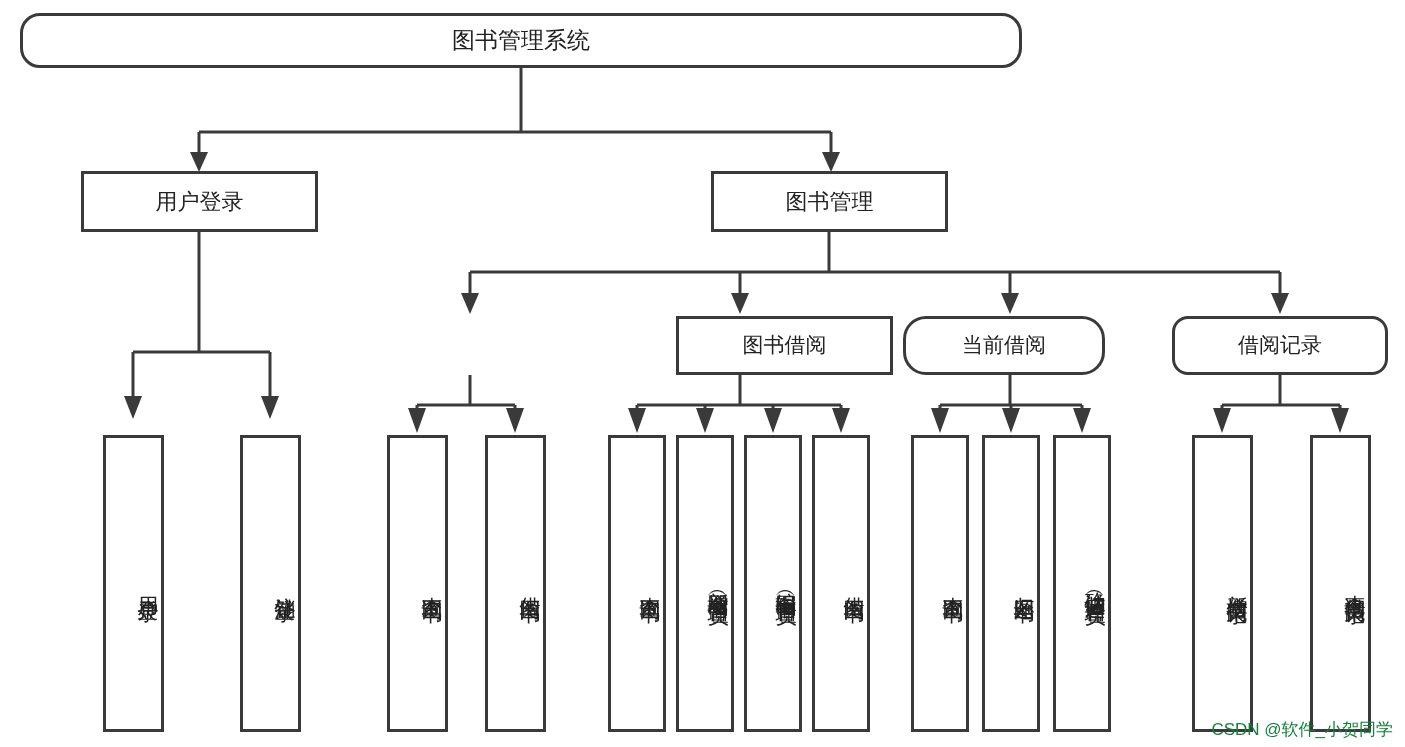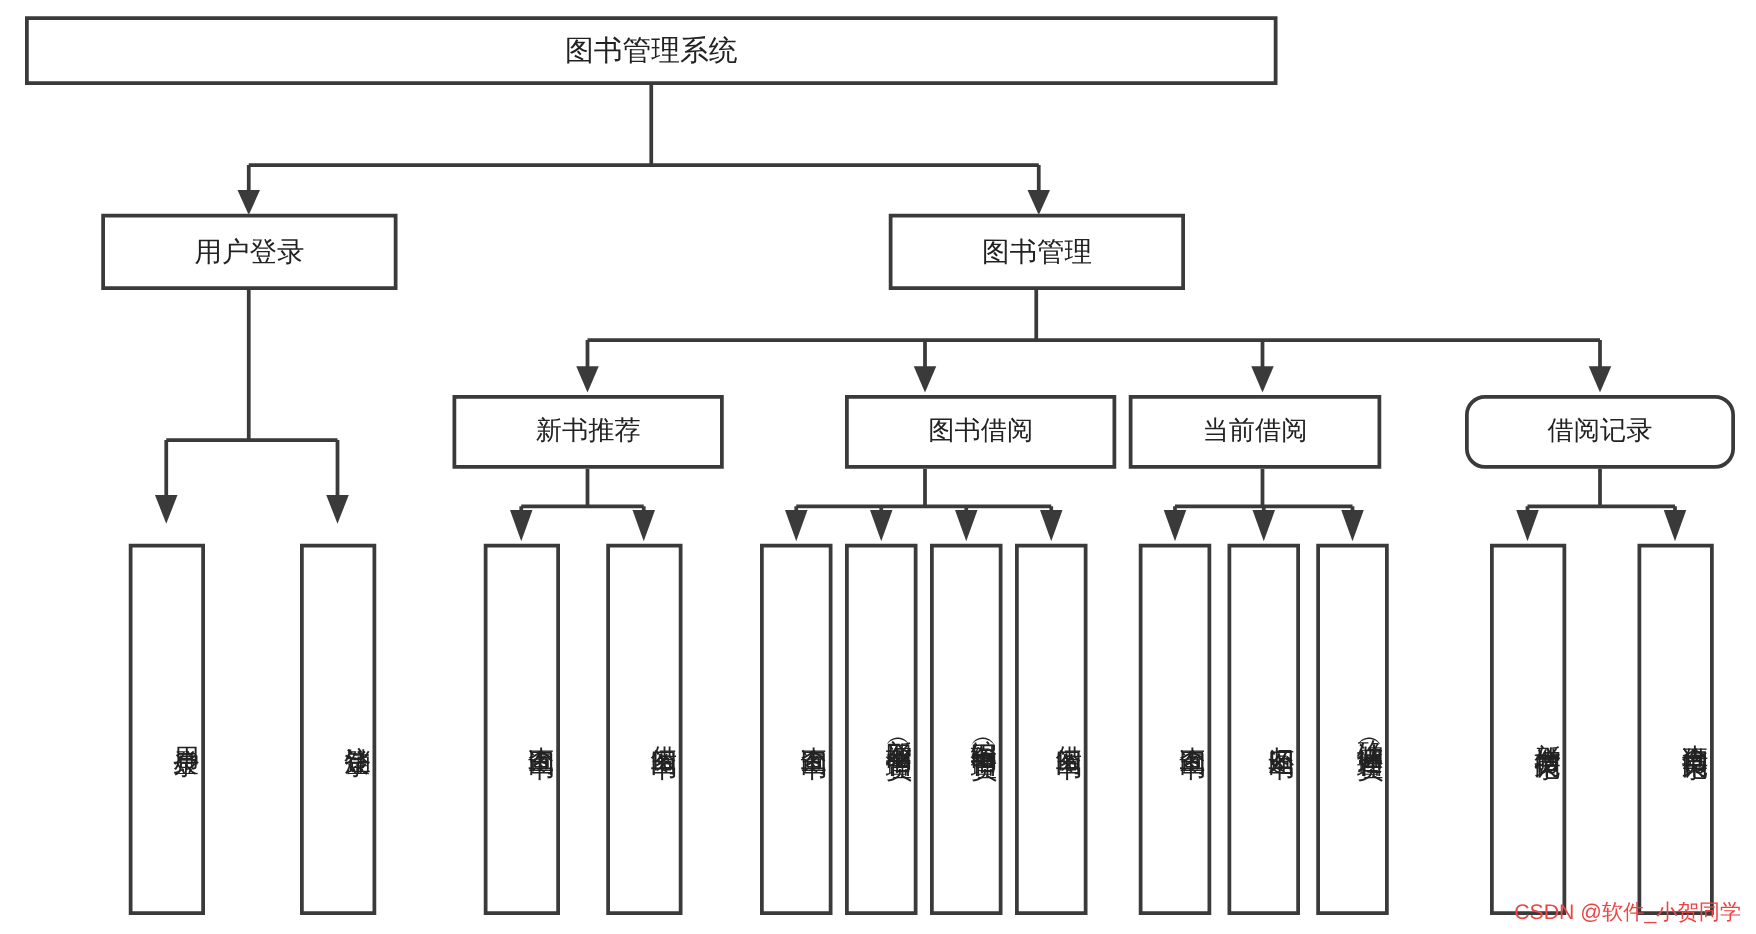--- a/index.html
+++ b/index.html
@@ -24,20 +24,21 @@
     background: #ffffff;
     display: flex;
     align-items: center;
     justify-content: center;
     color: #222222;
     line-height: 1.25;
     text-align: center;
   }
   .node.root {
     font-size: 23px;
+    border-radius: 20px;
   }
   .node.level2 {
     font-size: 22px;
   }
   .node.level3 {
     font-size: 21px;
   }
   .node.leaf {
     font-size: 21px;
     writing-mode: vertical-rl;
@@ -65,21 +66,21 @@
     fill: none;
   }
   .arrowhead {
     fill: #3a3a3a;
   }
   .watermark {
     position: absolute;
     right: 12px;
     bottom: 6px;
     font-size: 17px;
-    color: #ef4444;
+    color: #15803d;
     white-space: nowrap;
   }
 </style>
 </head>
 <body>
 
 <div id="canvas">
 
   <svg id="wires" viewBox="0 0 1405 747">
     <defs>
@@ -165,27 +166,24 @@
     <span>图书管理系统</span>
   </div>
 
   <div class="node level2" style="left:81px; top:171px; width:237px; height:61px;">
     <span>用户登录</span>
   </div>
   <div class="node level2" style="left:711px; top:171px; width:237px; height:61px;">
     <span>图书管理</span>
   </div>
 
-  <div class="node level3" style="left:362px; top:316px; width:217px; height:59px;">
-    <span>新书推荐</span>
-  </div>
   <div class="node level3" style="left:632px; top:316px; width:217px; height:59px;margin-left:44px;">
     <span>图书借阅</span>
   </div>
-  <div class="node level3" style="left:903px; top:316px; width:202px; height:59px;">
+  <div class="node level3" style="left:903px; top:316px; width:202px; height:59px;border-radius:23px;">
     <span>当前借阅</span>
   </div>
   <div class="node level3" style="left:1172px; top:316px; width:216px; height:59px;border-radius:16px;">
     <span>借阅记录</span>
   </div>
 
   <div class="node leaf" style="left:103px; top:435px; width:61px; height:297px;">
     <span class="leaf-label">用户登录</span>
   </div>
   <div class="node leaf" style="left:240px; top:435px; width:61px; height:297px;">

